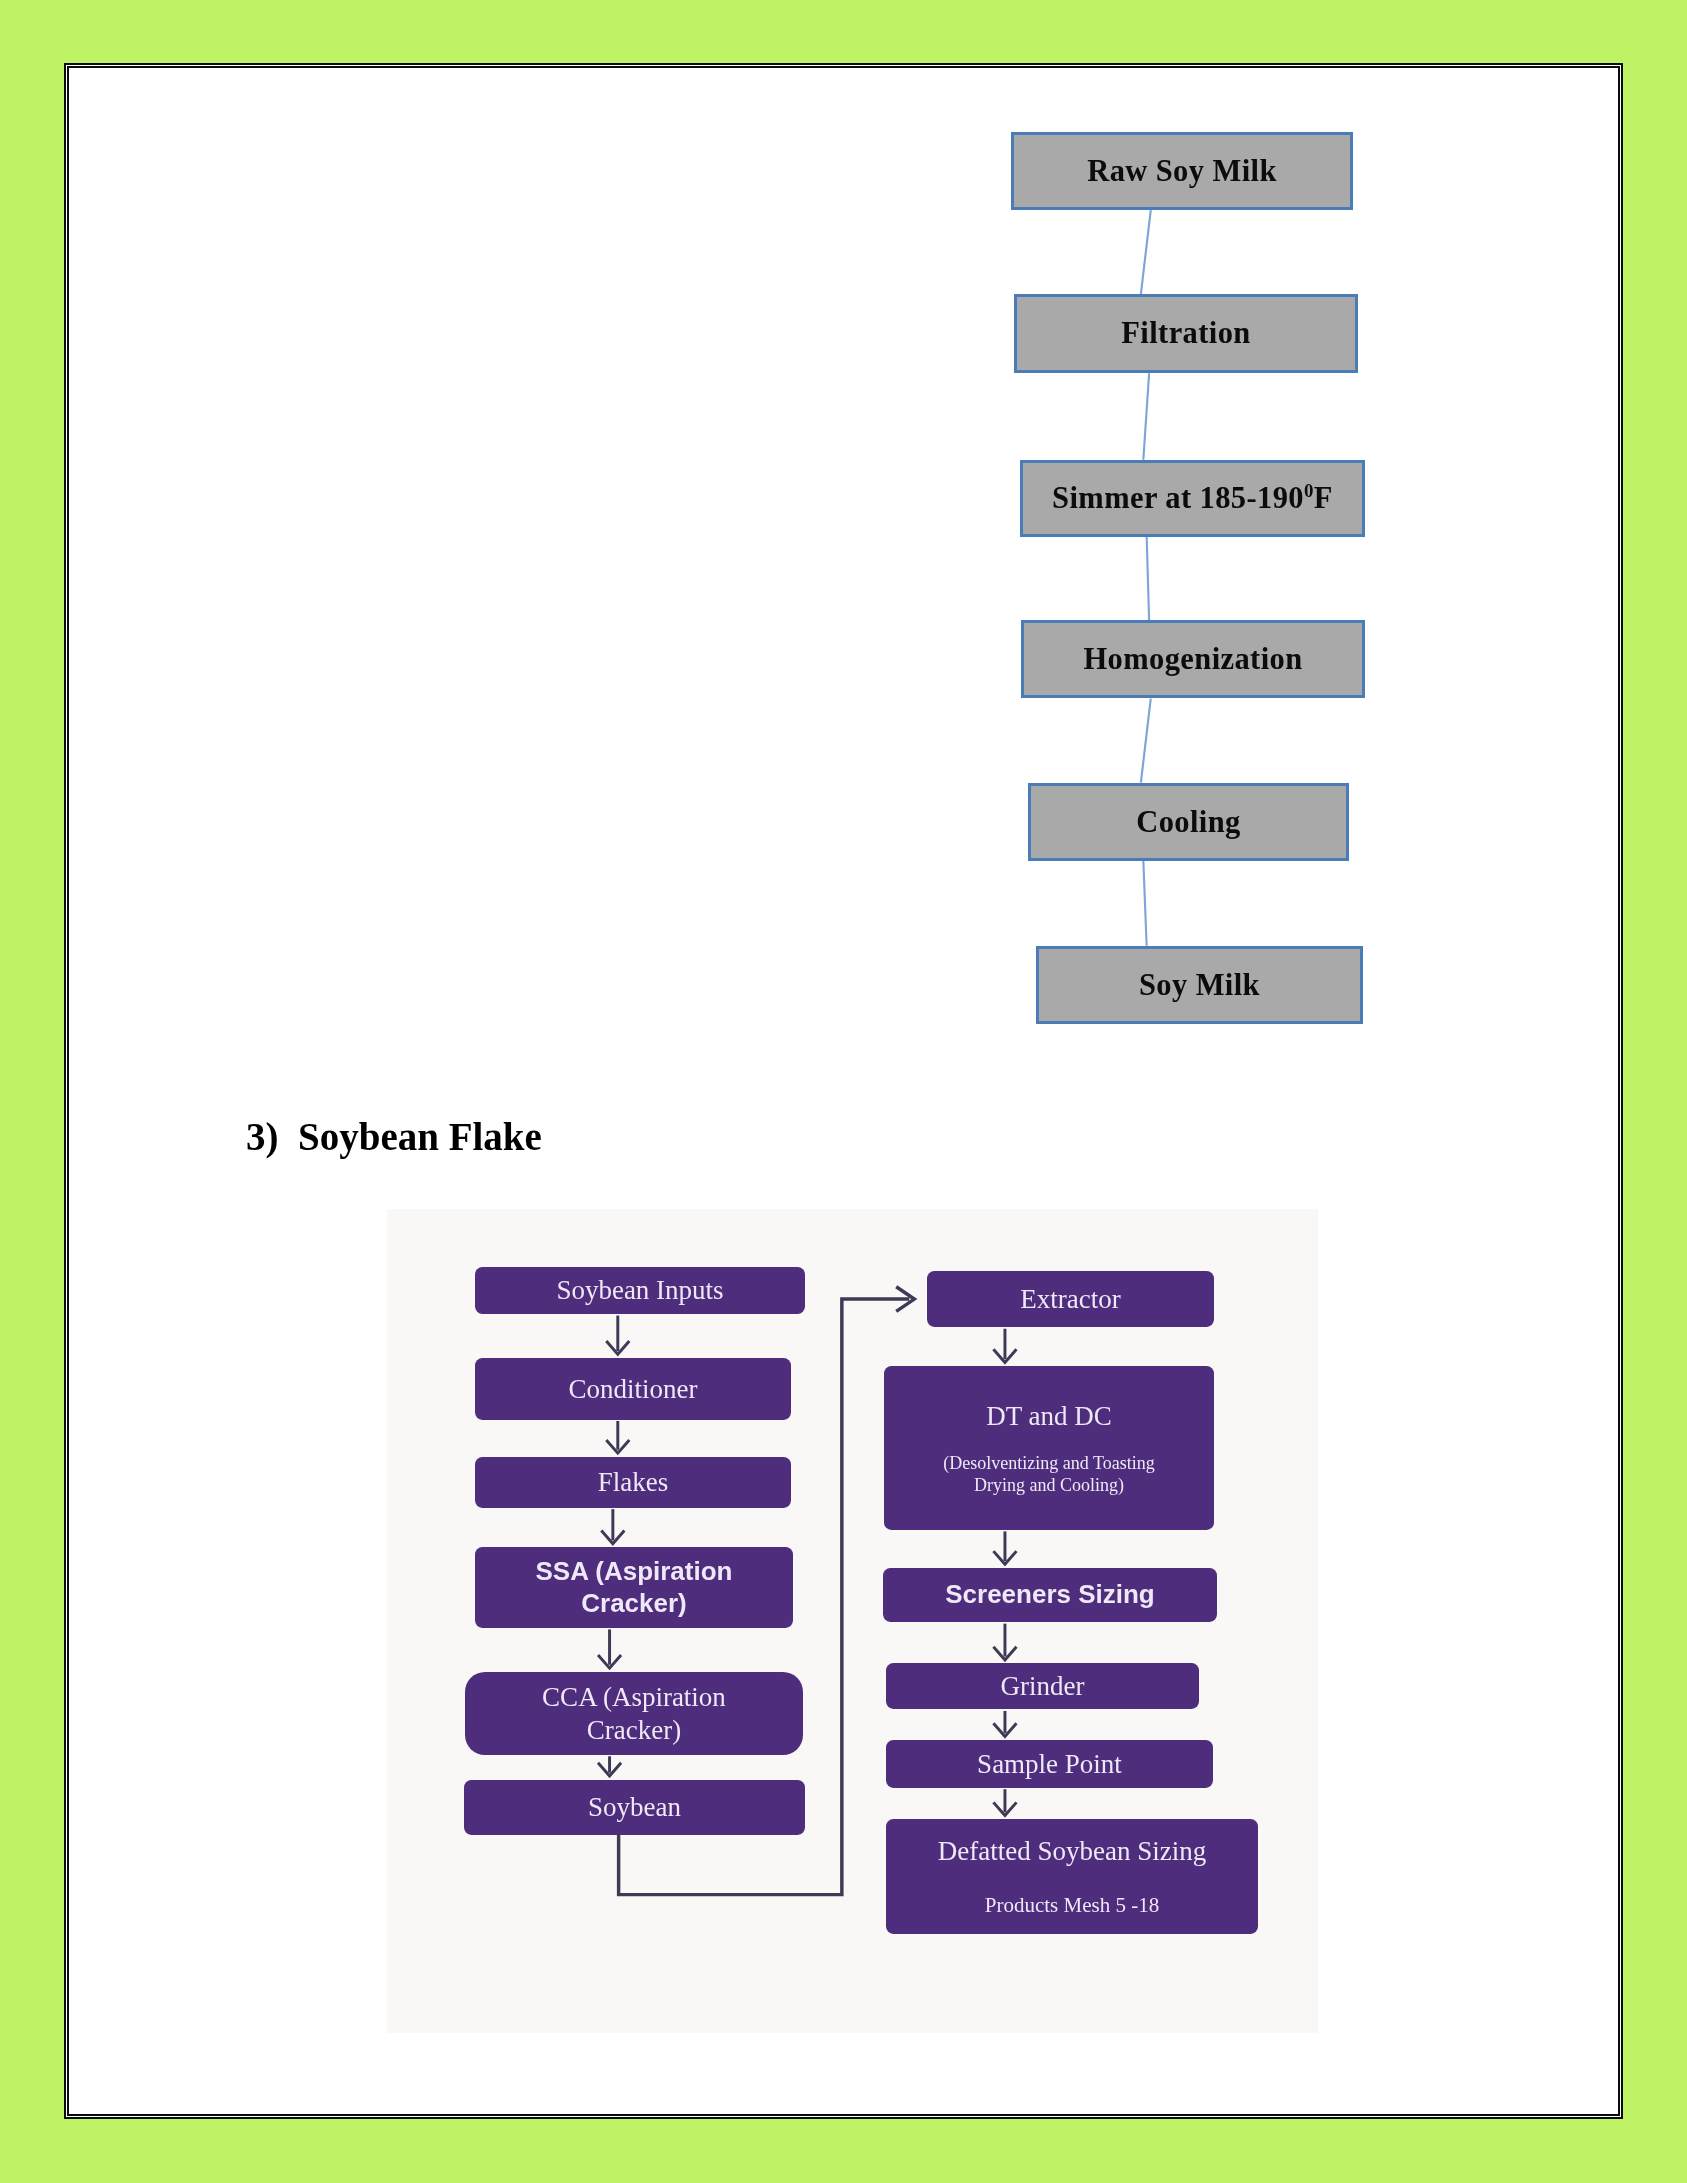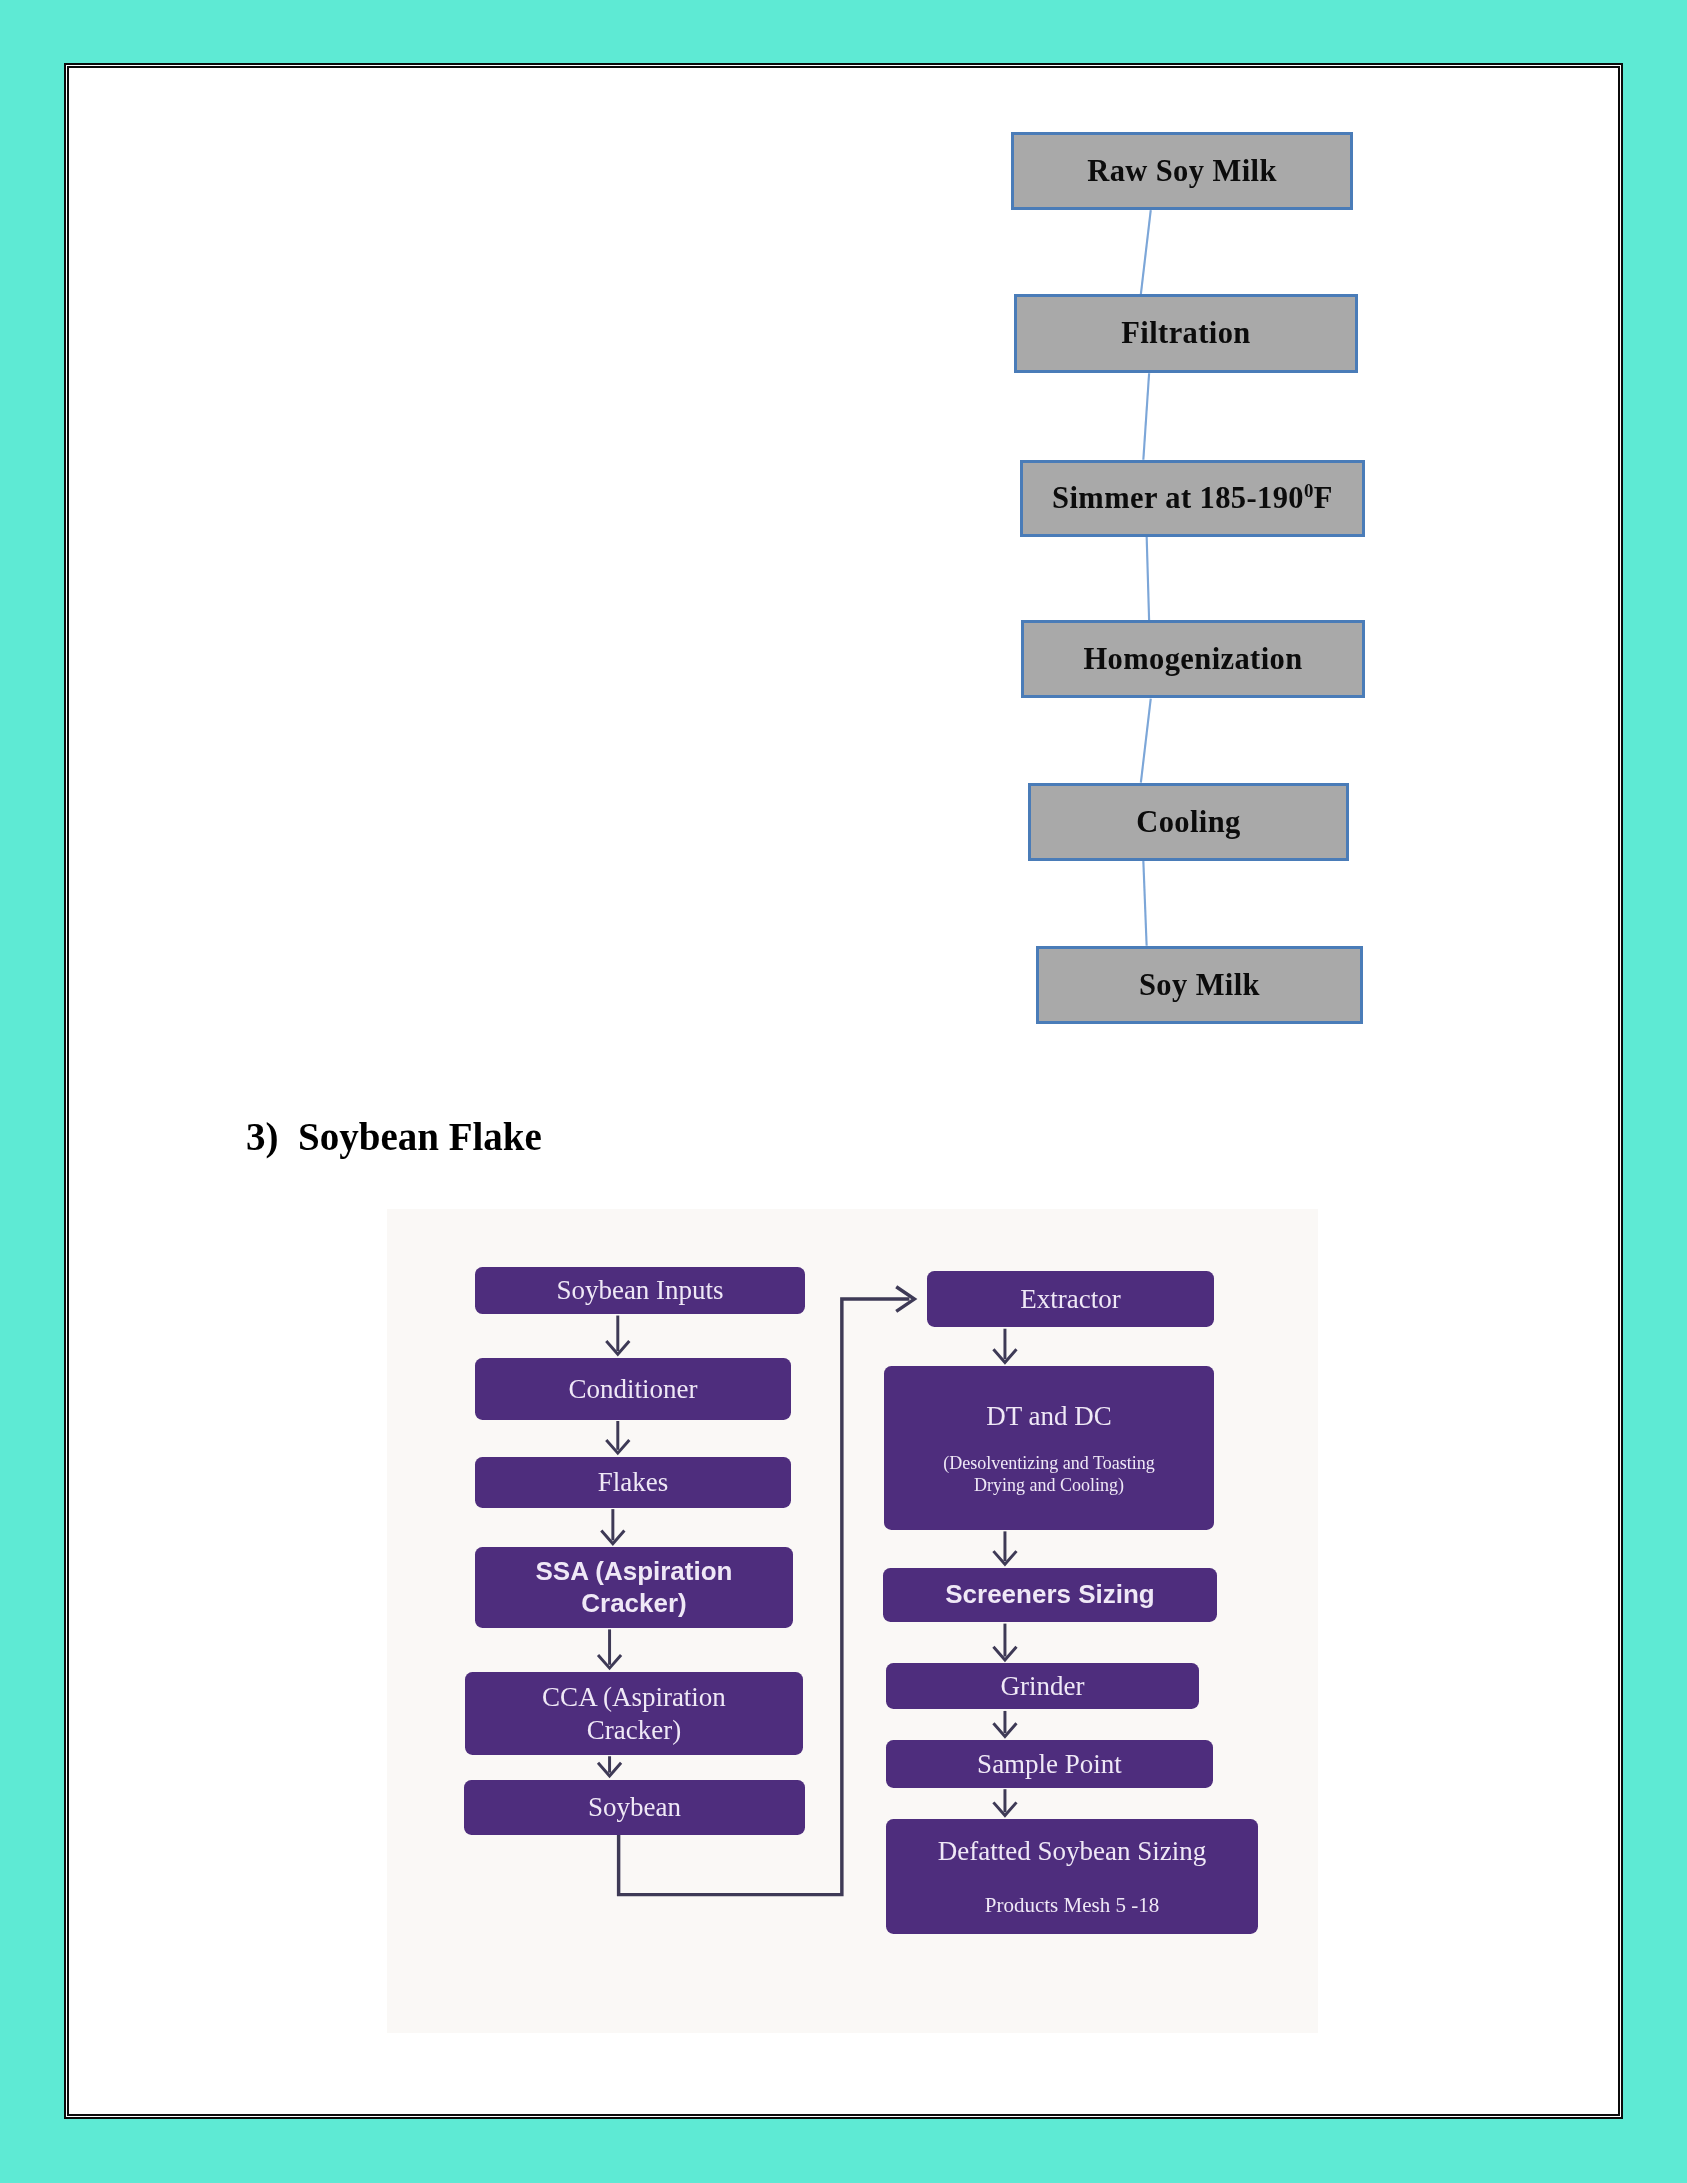--- a/index.html
+++ b/index.html
@@ -1,19 +1,19 @@
 <!DOCTYPE html>
 <html style="font-size:13px"><head>
 <meta charset="utf-8">
 <style>
   html,body{margin:0;padding:0;background:#e9e9e9;}
   .page{
     position:relative;
     width:1687px;height:2183px;
-    background:#5eead4;
+    background:#bef264;
     font-family:"Liberation Serif", serif;
     overflow:hidden;
   }
   .frame{
     position:absolute;
     left:64px;top:63px;
     width:1559px;height:2056px;
     box-sizing:border-box;
     border:5.8px double #0b0b0b;
     background:#ffffff;
@@ -147,21 +147,21 @@
   </div>
   <div class="pbox" style="left:475px;top:1358px;width:316px;height:62px;">
     <span class="main">Conditioner</span>
   </div>
   <div class="pbox" style="left:475px;top:1457px;width:316px;height:51px;">
     <span class="main">Flakes</span>
   </div>
   <div class="pbox sans wrap-narrow" style="left:475px;top:1547px;width:318px;height:81px;">
     <span class="main">SSA (Aspiration Cracker)</span>
   </div>
-  <div class="pbox wrap-narrow" style="left:465px;top:1672px;width:338px;height:83px;">
+  <div class="pbox wrap-narrow" style="left:465px;top:1672px;width:338px;height:83px;border-radius:20px;">
     <span class="main">CCA (Aspiration Cracker)</span>
   </div>
   <div class="pbox" style="left:464px;top:1780px;width:341px;height:55px;">
     <span class="main">Soybean</span>
   </div>
 
   <div class="pbox" style="left:927px;top:1271px;width:287px;height:56px;">
     <span class="main">Extractor</span>
   </div>
   <div class="pbox" style="left:884px;top:1366px;width:330px;height:164px;">

